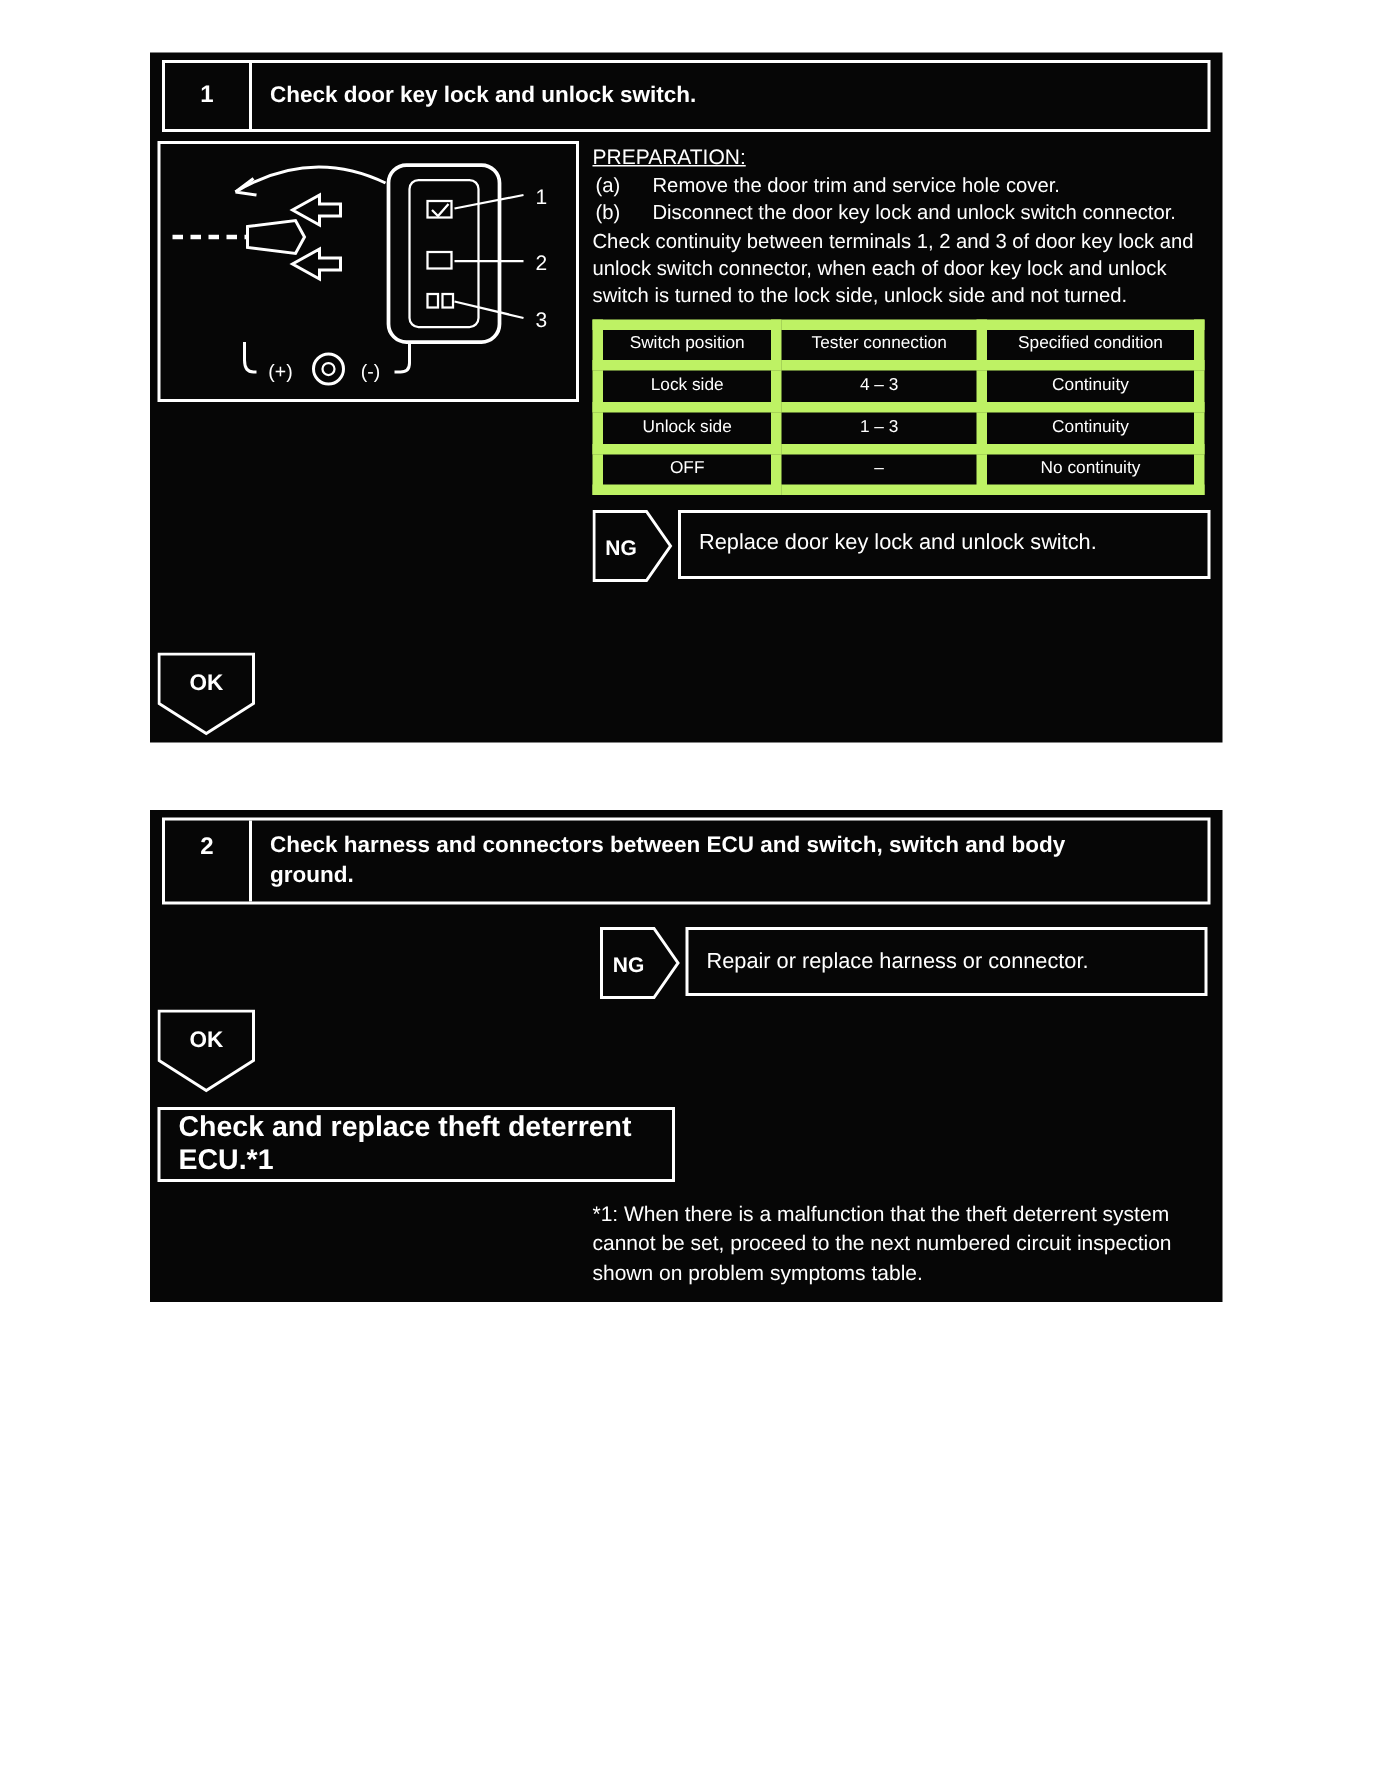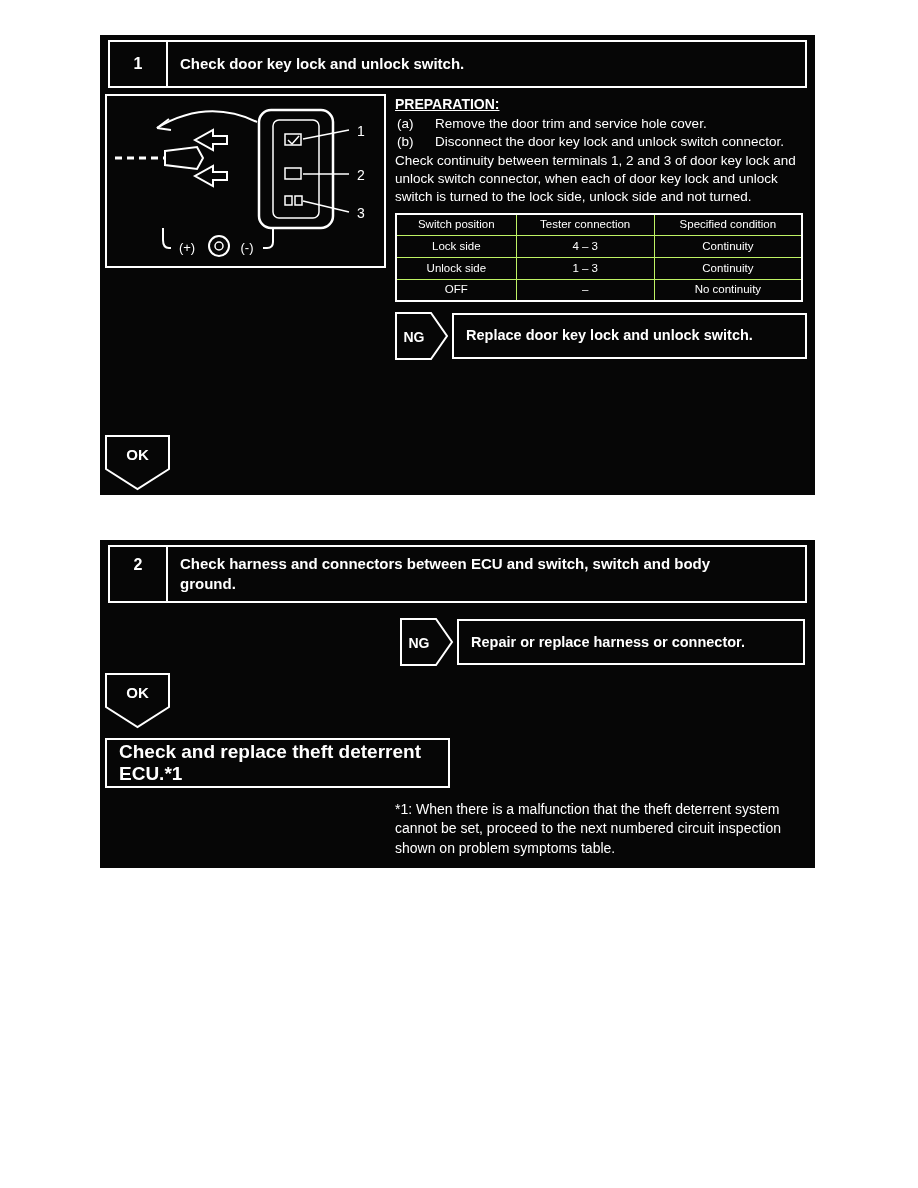--- a/index.html
+++ b/index.html
@@ -15,33 +15,33 @@
   #block1 .step-header { height:48px; }
   #block2 .step-header { height:58px; }
   .step-num { flex:0 0 58px; width:58px; border-right:2px solid #fff; display:flex; align-items:center; justify-content:center; font-weight:700; font-size:16px; }
   #block2 .step-num { align-items:flex-start; padding-top:9px; }
   .step-title { flex:1; display:flex; align-items:center; padding:4px 12px; font-weight:700; font-size:15px; line-height:1.35; white-space:pre-line;border-radius:10px; }
 
   .figure { position:absolute; left:5px; top:59px; width:281px; height:174px; border:2px solid #fff; background:#060606; }
   .figure svg { display:block; }
 
   .instructions { position:absolute; left:295px; top:57px; width:412px; font-size:13.5px; line-height:1.36; }
-  .sec-label { font-weight:700; font-size:14px; text-decoration:underline; margin:3px 0 1px; }
+  .sec-label { font-weight:400; font-size:14px; text-decoration:underline; margin:3px 0 1px; }
   .prep-item { position:relative; padding-left:40px; }
   .prep-item .marker { position:absolute; left:2px; }
   .check-text { margin:0; }
 
   .cont-table { border-collapse:collapse; width:408px; margin-top:6px; font-size:11.5px; border:2px solid #fff; }
-  .cont-table th, .cont-table td { border:1px solid #bef264; text-align:center; padding:2.5px 4px; font-weight:400; color:#fff; }
+  .cont-table th, .cont-table td { border:7px solid #bef264; text-align:center; padding:2.5px 4px; font-weight:400; color:#fff; }
 
-  .ng-row { display:flex; align-items:center; margin-top:10px; }
+  .ng-row { display:flex; align-items:flex-start; margin-top:10px; }
   #block2 .ng-row { position:absolute; left:300px; top:78px; width:405px; margin:0; }
   .ng-arrow { flex:0 0 54px; display:flex; align-items:center; }
   .ng-arrow svg { display:block; }
-  .ng-box { border:2px solid #fff; min-height:46px; display:flex; align-items:center; padding:0 12px; font-weight:700; font-size:14.5px; margin-left:3px; flex:1; }
+  .ng-box { border:2px solid #fff; min-height:46px; display:flex; align-items:center; padding:0 12px; font-weight:400; font-size:14.5px; margin-left:3px; flex:1; }
 
   .ok-badge { position:absolute; width:66px; height:56px; }
   #block1 .ok-badge { left:5px; top:400px; }
   #block2 .ok-badge { left:5px; top:133px; }
   .ok-badge svg { display:block; }
 
   .action-box { position:absolute; left:5px; top:198px; width:345px; height:50px; border:2px solid #fff; display:flex; align-items:center; padding:0 12px; font-weight:700; font-size:19px; }
   .footnote { position:absolute; left:295px; top:260px; width:418px; font-size:14px; line-height:1.38; }
 
   svg text { font-family:"Liberation Sans", sans-serif; fill:#fff; }

